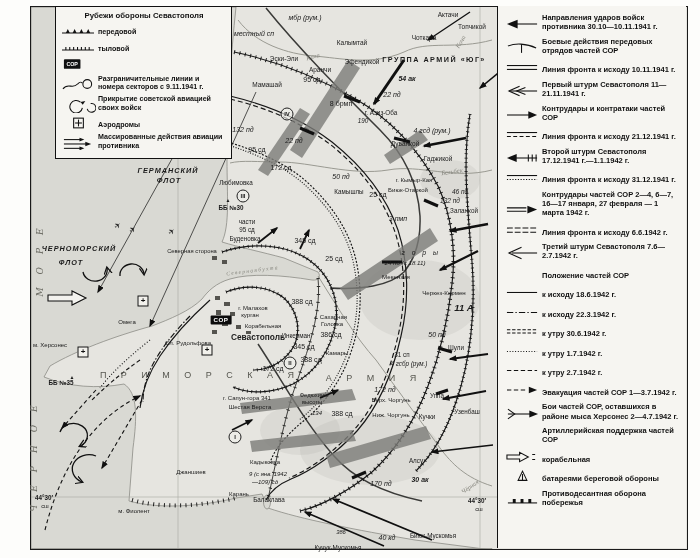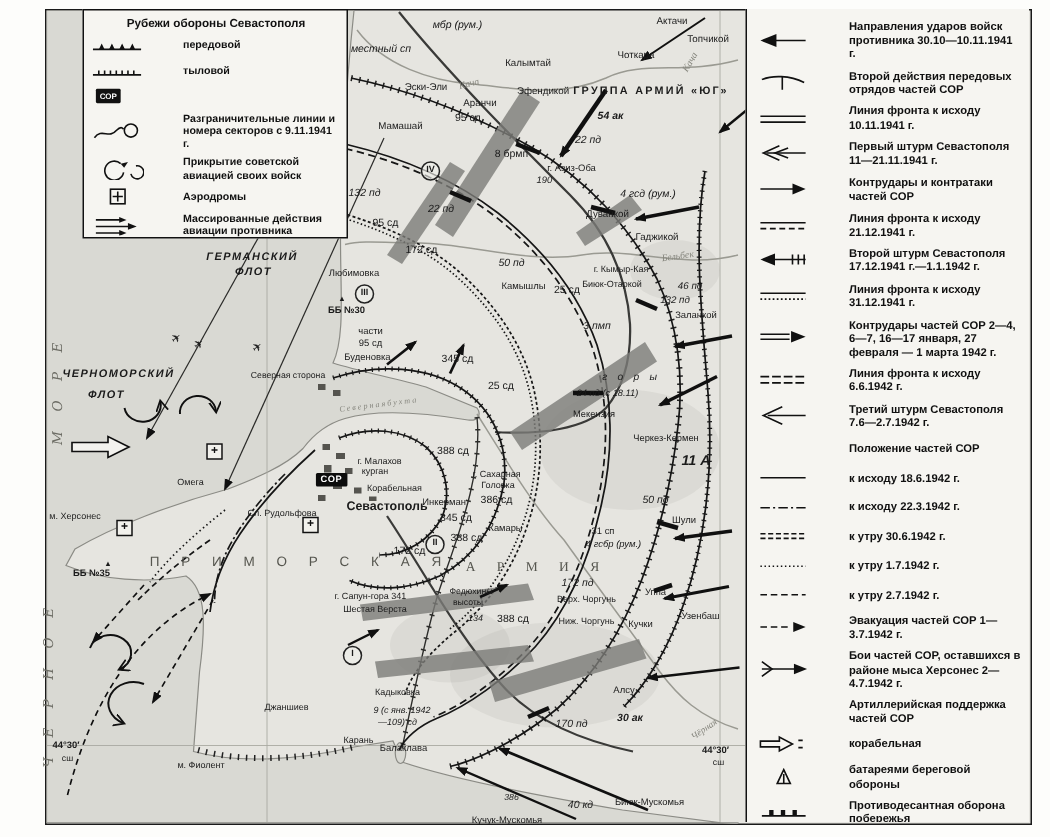--- a/index.html
+++ b/index.html
@@ -17,21 +17,21 @@
            text-align:center;font-size:6px;font-weight:700;background:rgba(240,240,235,.65);}
   .ml.sorbox{background:#0c0c0c;color:#fff;font-weight:700;padding:1.5px 3px;border-radius:1px;letter-spacing:.5px;}
   .ml.aero{width:9px;height:9px;border:1.2px solid #111;background:#f2f1ec;color:#111;
            font-size:8px;line-height:8px;text-align:center;font-weight:700;}
   
   .legendL{position:absolute;left:55px;top:6px;width:177px;height:153px;background:#f6f5f1;
            border:1.4px solid #111;box-sizing:border-box;padding:3px 4px 2px 5px;overflow:hidden;z-index:6;}
   .legendL .ttl{font-size:7.8px;font-weight:700;text-align:center;margin:1px 0 3px 0;color:#111;}
   .legendR{position:absolute;left:497px;top:6px;width:189px;height:542px;background:#f6f5f1;
            border-left:1.3px solid #111;box-sizing:border-box;padding:7px 5px 3px 7px;overflow:hidden;z-index:6;}
-  .li{display:flex;align-items:center;margin-bottom:5.5px;gap:24px;}
+  .li{display:flex;align-items:flex-end;margin-bottom:5.5px;}
   .legendL .li{margin-bottom:3.2px;}
   .li .sym{flex:0 0 37px;width:37px;padding-top:0;}
   .li .sym svg{width:35px;height:14px;display:block;}
   .li .lab{font-size:7.5px;line-height:9.1px;font-weight:700;color:#101010;}
   .legendL .li .lab{font-size:7.1px;line-height:8.7px;}
   .symsvg *{vector-effect:none;}
   .symsvg path,.symsvg line,.symsvg rect,.symsvg circle{stroke:#111;fill:none;stroke-width:1.1;}
   .symsvg .f{fill:#111;stroke:none;}
   .symsvg .wt{fill:#fff;stroke:none;font:700 5.5px "Liberation Sans",sans-serif;text-anchor:middle;}
   
@@ -269,21 +269,21 @@
       <span class="ml" style="left: 332px; top: 324px; font-size: 6px; transform: translate(-50%, -50%);">Головка</span>
       <span class="ml" style="left: 331px; top: 334px; transform: translate(-50%, -50%);">386 сд</span>
       <span class="ml" style="left: 337px; top: 353px; font-size: 6.2px; transform: translate(-50%, -50%);">Камары</span>
       <span class="ml" style="left: 311px; top: 359px; transform: translate(-50%, -50%);">388 сд</span>
       <span class="ml" style="left: 273px; top: 368px; transform: translate(-50%, -50%);">172 сд</span>
       <span class="ml" style="left: 188px; top: 343px; font-size: 6px; transform: translate(-50%, -50%);">Сл. Рудольфова</span>
       <span class="ml" style="left: 127px; top: 322px; font-size: 6px; transform: translate(-50%, -50%);">Омега</span>
       <span class="ml" style="left: 50px; top: 345px; font-size: 6px; transform: translate(-50%, -50%);">м. Херсонес</span>
       <span class="ml b" style="left: 61px; top: 383px; font-size: 6.3px; transform: translate(-50%, -50%);">ББ №35</span>
       <span class="ml" style="left: 200px; top: 375px; font-size: 9px; letter-spacing: 6px; color: rgb(86, 86, 79); transform: translate(-50%, -50%);">П Р И М О Р С К А Я</span>
-      <span class="ml" style="left: 358px; top: 378px; font-size: 9px; letter-spacing: 6px; color: rgb(86, 86, 79); transform: translate(-50%, -50%); font-family: Liberation Serif, serif;">А Р М И Я</span>
+      <span class="ml" style="left: 374px; top: 378px; font-size: 9px; letter-spacing: 6px; color: rgb(86, 86, 79); transform: translate(-50%, -50%);">А Р М И Я</span>
       <span class="ml" style="left: 247px; top: 398px; font-size: 6px; transform: translate(-50%, -50%);">г. Сапун-гора 341</span>
       <span class="ml" style="left: 250px; top: 407px; font-size: 6px; transform: translate(-50%, -50%);">Шестая Верста</span>
       <span class="ml" style="left: 314px; top: 396px; font-size: 5.8px; transform: translate(-50%, -50%);">Федюхины</span>
       <span class="ml" style="left: 312px; top: 403px; font-size: 5.8px; transform: translate(-50%, -50%);">высоты</span>
       <span class="ml it" style="left: 317px; top: 413px; font-size: 6px; transform: translate(-50%, -50%);">134</span>
       <span class="ml" style="left: 342px; top: 413px; transform: translate(-50%, -50%);">388 сд</span>
       <span class="ml it" style="left: 437px; top: 334px; transform: translate(-50%, -50%);">50 пд</span>
       <span class="ml" style="left: 456px; top: 348px; font-size: 6.3px; transform: translate(-50%, -50%);">Шули</span>
       <span class="ml" style="left: 402px; top: 355px; font-size: 6.3px; transform: translate(-50%, -50%);">31 сп</span>
       <span class="ml it" style="left: 409px; top: 364px; font-size: 6.3px; transform: translate(-50%, -50%);">4 гсбр (рум.)</span>
@@ -418,21 +418,21 @@
           </span>
           <span class="lab">Направления ударов войск противника 30.10—10.11.1941 г.</span>
         </div>
         <div class="li">
           <span class="sym">
             <svg class="symsvg" viewBox="0 0 36 14">
               <path d="M3,5 C10,2 22,2 32,7" stroke-width="1.4"></path>
               <line x1="17" y1="3" x2="17" y2="12"></line>
             </svg>
           </span>
-          <span class="lab">Второй действия передовых отрядов частей СОР</span>
+          <span class="lab">Боевые действия передовых отрядов частей СОР</span>
         </div>
         <div class="li">
           <span class="sym">
             <svg class="symsvg" viewBox="0 0 36 14">
               <line x1="2" y1="5.5" x2="33" y2="5.5" stroke-width="1.6"></line>
               <line x1="2" y1="9.5" x2="33" y2="9.5" stroke-width="1.6"></line>
             </svg>
           </span>
           <span class="lab">Линия фронта к исходу 10.11.1941 г.</span>
         </div>

